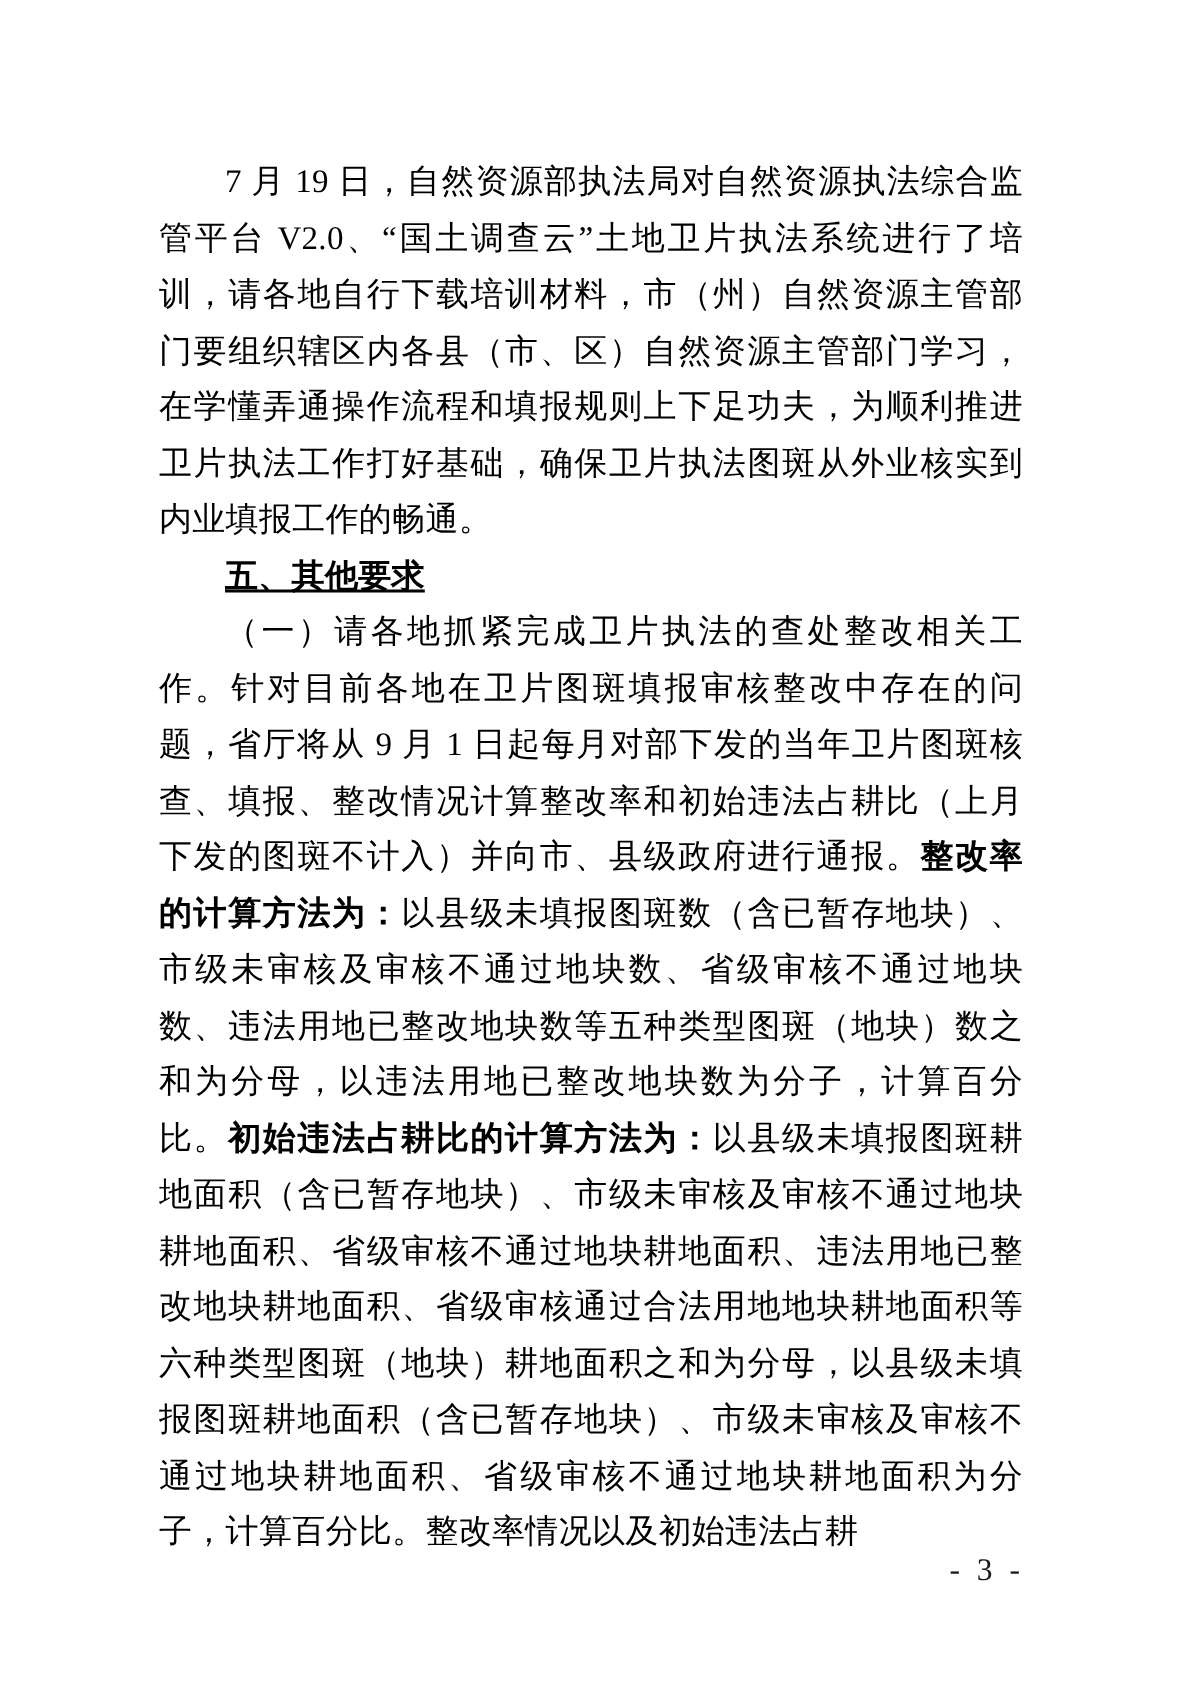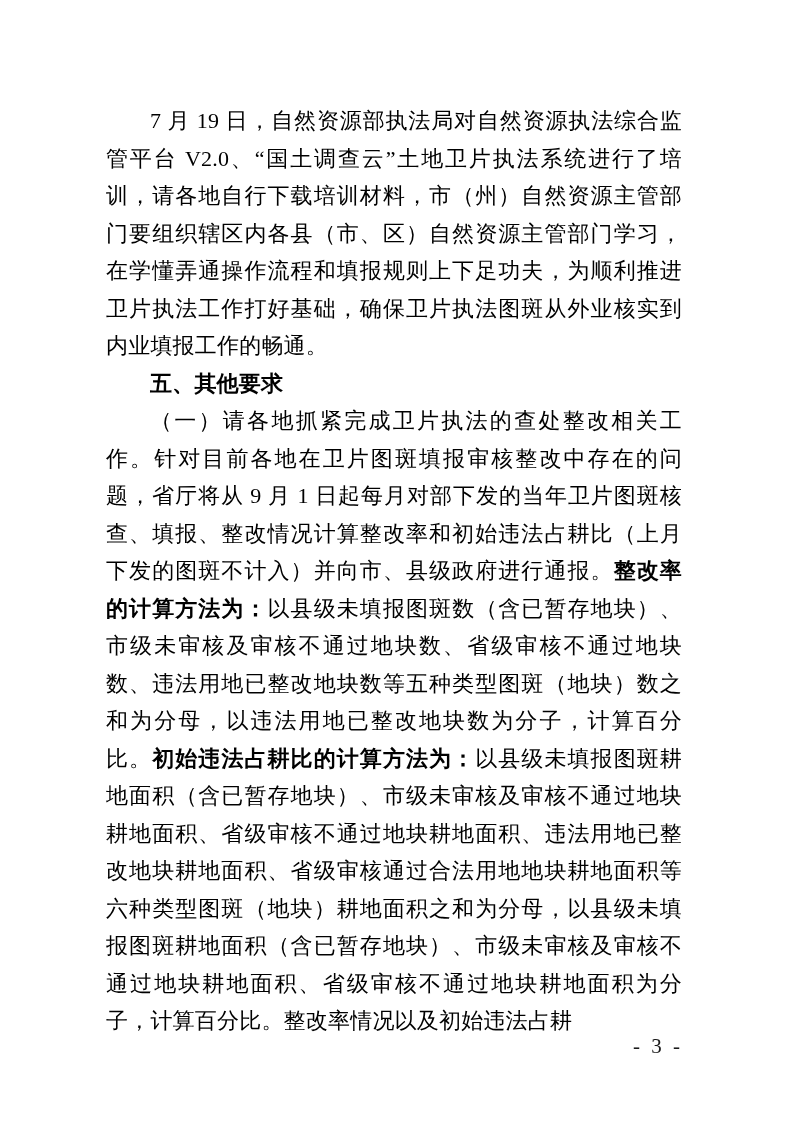--- a/index.html
+++ b/index.html
@@ -30,20 +30,21 @@
   .para {
     margin: 0;
     text-indent: 2em;
   }
   .section-heading {
     margin: 0;
     text-indent: 2em;
     font-weight: bold;
     font-size: 22px;
     line-height: 37.5px;
+    text-decoration: underline;
   }
   .bold-run {
     font-weight: bold;
   }
   .page-number {
     position: absolute;
     top: 1034px;
     right: 120px;
     font-size: 21px;
     line-height: 24px;

